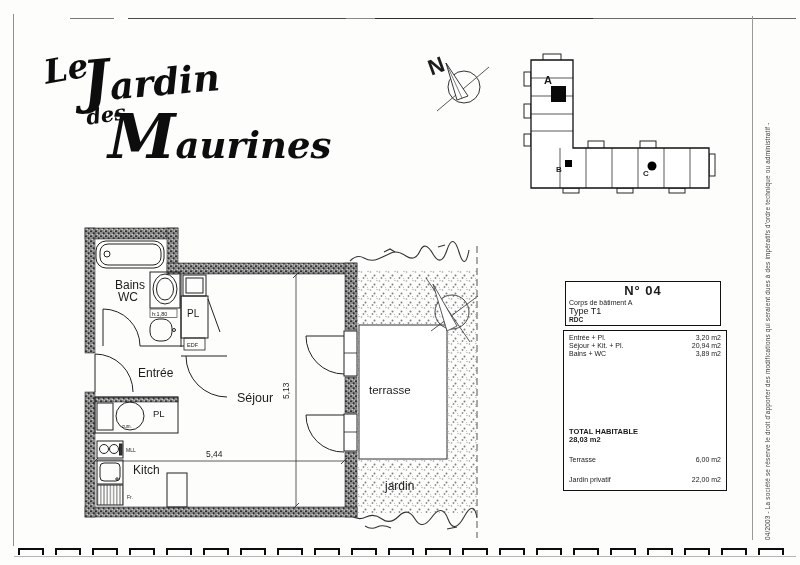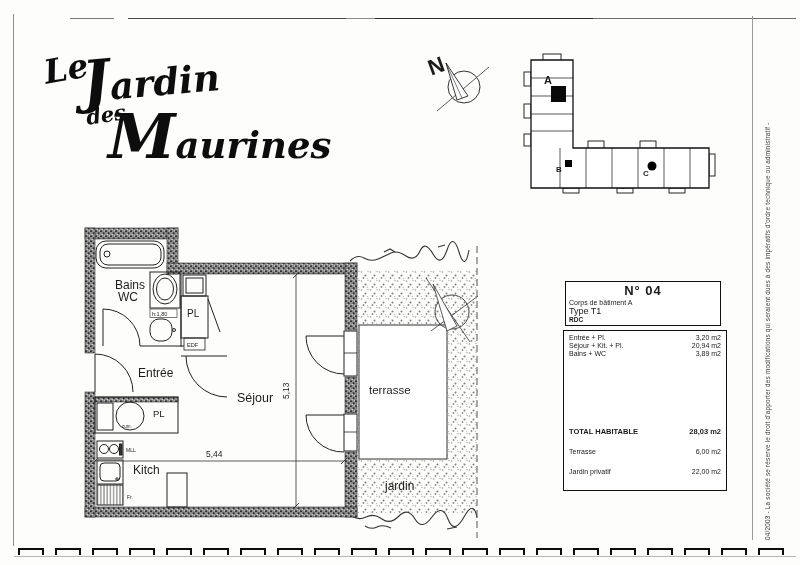--- a/index.html
+++ b/index.html
@@ -28,21 +28,21 @@
   .info-header{position:absolute;left:565px;top:281px;width:156px;height:45px;
                border:1.6px solid #111;box-sizing:border-box;background:#fff;}
   .info-header .no{font-weight:bold;font-size:13px;text-align:center;letter-spacing:1px;margin-top:1px;}
   .info-header .corps{font-size:7px;margin-left:3px;margin-top:1px;}
   .info-header .type{font-size:9px;font-weight:normal;margin-left:3px;}
   .info-header .rdc{font-size:6.5px;font-weight:bold;margin-left:3px;}
   .info-main{position:absolute;left:563px;top:330px;width:164px;height:161px;
              border:1.6px solid #111;box-sizing:border-box;background:#fff;
              padding:3px 5px;font-size:7px;}
   .irow{display:flex;justify-content:space-between;line-height:8.2px;}
-  .irow.total{font-weight:bold;font-size:7.5px;margin-top:69px;}
+  .irow.total{font-weight:bold;font-size:7.5px;margin-top:69px;flex-direction:column;}
   .irow.sp{margin-top:12px;}
   
   .side-note{position:absolute;left:764px;top:540px;width:522px;height:10px;
              transform:rotate(-90deg);transform-origin:0 0;
              font-size:6.4px;color:#3d3d3d;letter-spacing:0.2px;white-space:nowrap;}
   svg text{font-family:"Liberation Sans",sans-serif;fill:#1c1c1c;}
 </style>
 </head>
 <body>
 

